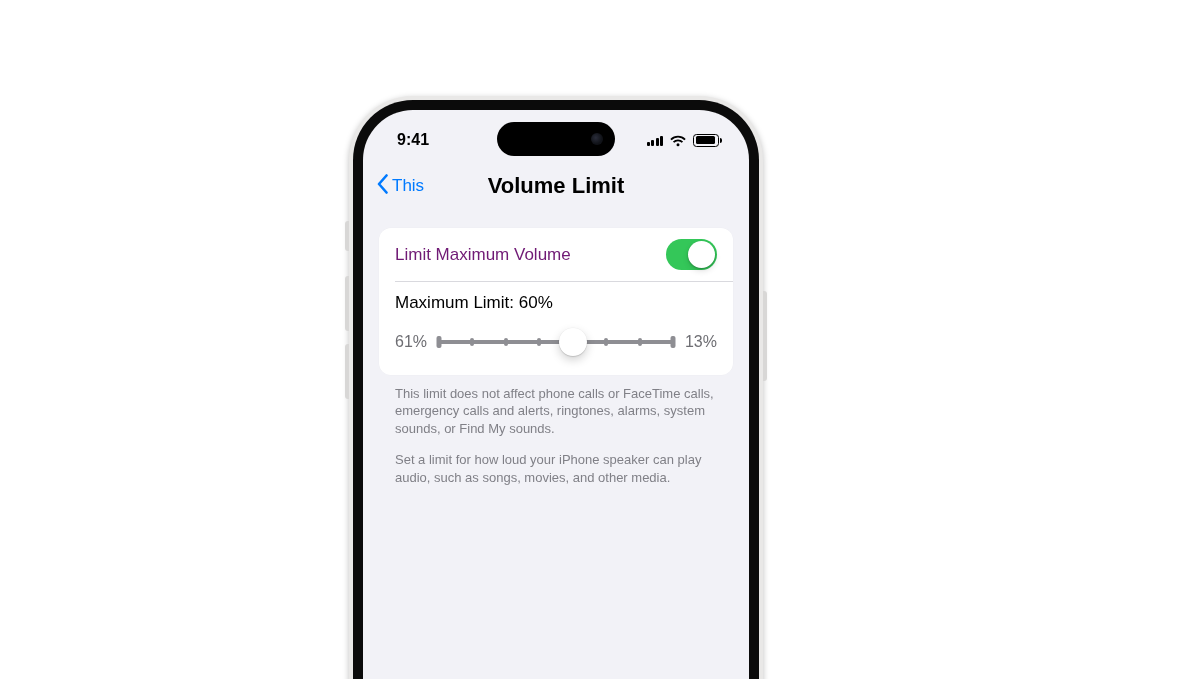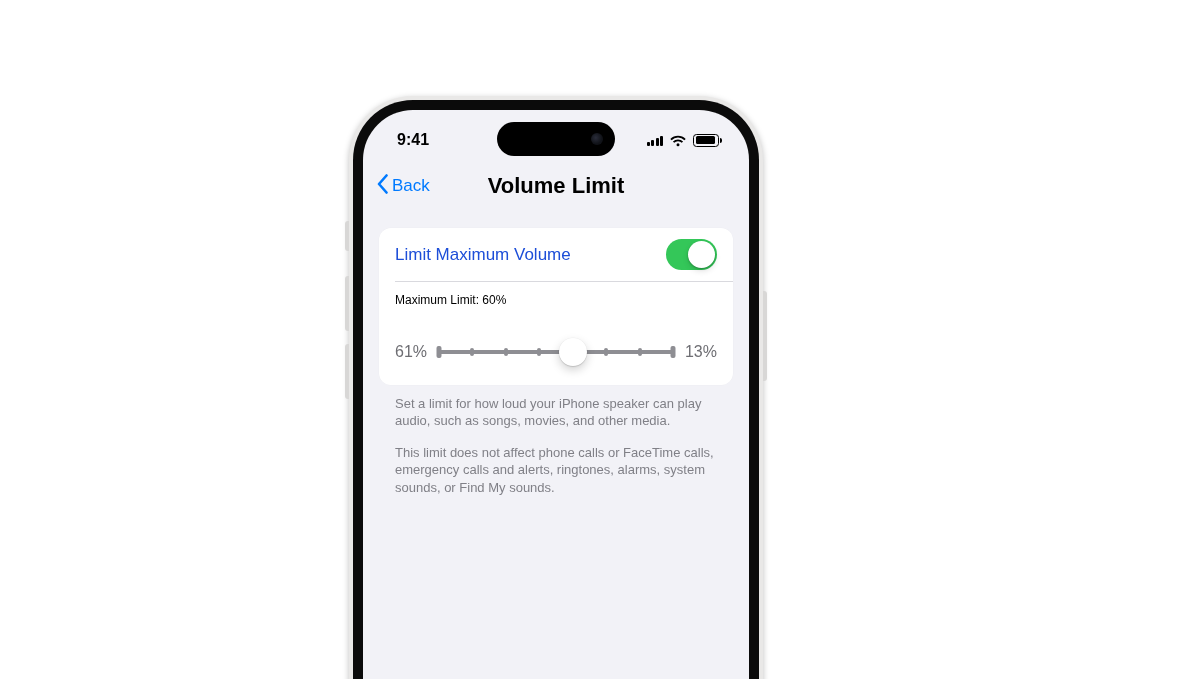--- a/index.html
+++ b/index.html
@@ -91,34 +91,34 @@
   }
   .card {
     background: #ffffff; border-radius: 12px;
     box-shadow: 0 0 0 0.5px rgba(0,0,0,0.02);
   }
   .row {
     display: flex; align-items: center; justify-content: space-between;
     padding: 11px 16px 11px 16px;
   }
   .row + .hr { height: 0.5px; background: #d9d9de; margin-left: 16px; }
-  .row .label { font-size: 17px; color: #1d4ed8; }
+  .row .label { font-size: 17px; color: #701a75; }
   
   .toggle {
     width: 51px; height: 31px; border-radius: 16px;
     background: #34c759; position: relative;
   }
   .toggle .thumb {
     position: absolute; right: 2px; top: 2px;
     width: 27px; height: 27px; background: #fff; border-radius: 50%;
     box-shadow: 0 1px 2px rgba(0,0,0,0.25), 0 3px 6px rgba(0,0,0,0.12);
   }
   
   .slider-group { padding: 11px 16px 18px 16px; }
-  .slider-title { font-size: 12px; color:#000; margin-bottom: 30px; }
+  .slider-title { font-size: 17px; color:#000; margin-bottom: 14px; }
   .slider-row { display: flex; align-items: center; gap: 12px; }
   .slider-min, .slider-max { font-size: 16px; color:#3c3c4399; color:#6e6e73; white-space:nowrap; }
   .slider-wrap { position: relative; flex: 1 1 auto; height: 30px; display: flex; align-items:center; }
   .track {
     width: 100%; height: 4px; background: #8e8e93; border-radius: 2px; position: relative;
   }
   .ticks { position: absolute; left:0; right:0; top:50%; transform:translateY(-50%); height:12px; pointer-events:none; }
   .tick { position:absolute; top:2px; width:4px; height:8px; background:#8e8e93; border-radius:2px; transform:translateX(-50%); }
   .tick.end { top:0; height:12px; width:5px; }
   .thumb-sl {
@@ -167,21 +167,21 @@
           </div>
         </div>
 
         <div class="navbar">
           <button class="nav-back">
             <span>
               <svg viewBox="0 0 12 20">
                   <path d="M9.5 1.5 2 10l7.5 8.5" fill="none" stroke="#007aff" stroke-width="2.6" stroke-linecap="round" stroke-linejoin="round"></path>
                 </svg>
             </span>
-            <span>Back</span>
+            <span>This</span>
           </button>
           <span class="nav-title">Volume Limit</span>
         </div>
 
         <div class="content">
           <div class="card">
 
             <div class="row">
               <span class="label">Limit Maximum Volume</span>
               <div class="toggle">
@@ -208,21 +208,21 @@
                     </div>
                   <div class="thumb-sl" id="slider-thumb" style="left: 57.1429%;"></div>
                 </div>
                 <span class="slider-max">13%</span>
               </div>
             </div>
 
           </div>
 
           <div class="footnote">
+            <p>This limit does not affect phone calls or FaceTime calls, emergency calls and alerts, ringtones, alarms, system sounds, or Find My sounds.</p>
             <p>Set a limit for how loud your iPhone speaker can play audio, such as songs, movies, and other media.</p>
-            <p>This limit does not affect phone calls or FaceTime calls, emergency calls and alerts, ringtones, alarms, system sounds, or Find My sounds.</p>
           </div>
         </div>
 
       </div>
     </div>
   </div>
 </div>
 
 </body></html>

